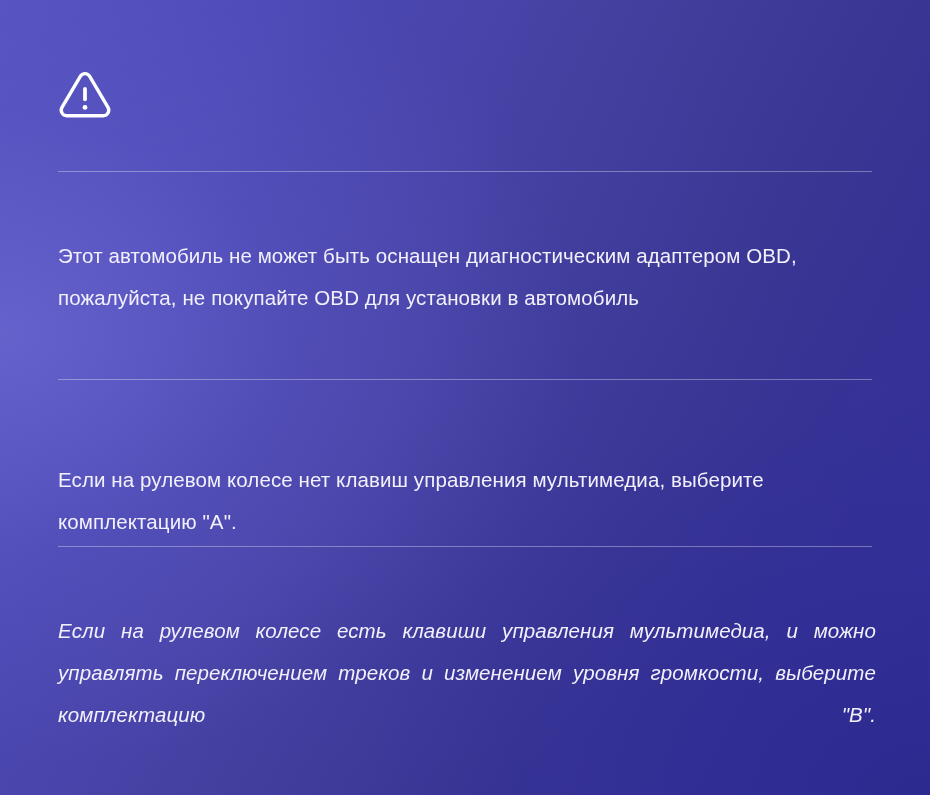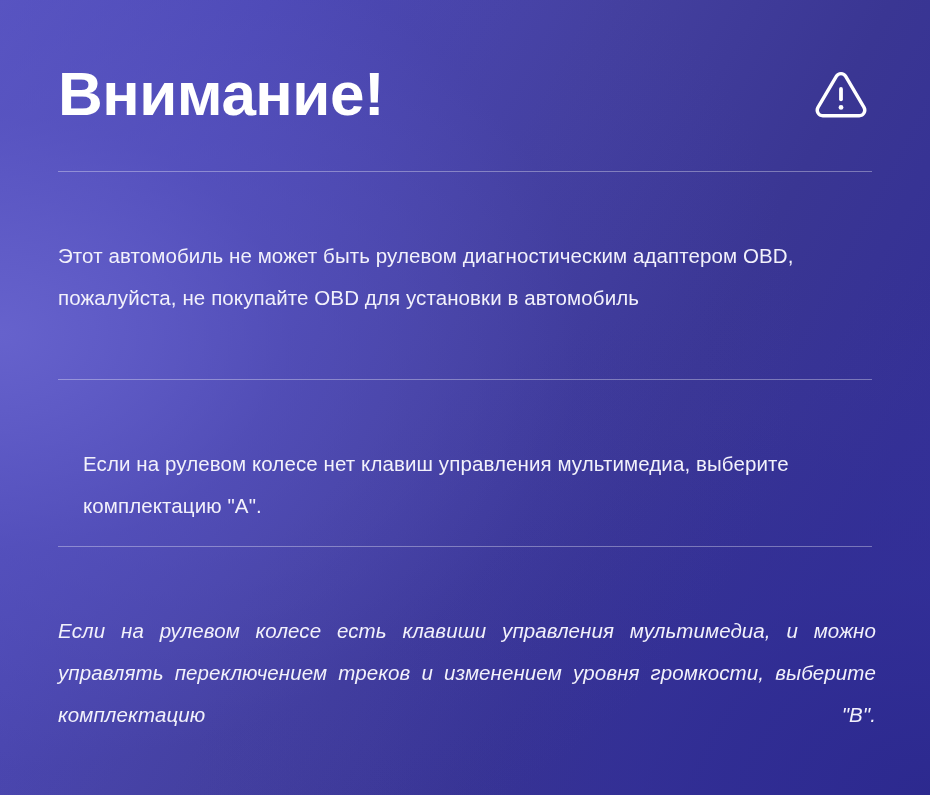--- a/index.html
+++ b/index.html
@@ -105,53 +105,52 @@
     width: 820px;
     color: #f2f1fb;
     font-size: 20.5px;
     line-height: 42px;
     font-weight: 400;
     letter-spacing: 0.1px;
     -webkit-font-smoothing: antialiased;
   }
 
   .notice-block.b1 { top: 43px;  width: 818px; }
-  .notice-block.b2 { top: 251px; width: 818px; margin-left: 25px; }
+  .notice-block.b2 { top: 267px; width: 818px; }
   .notice-block.b3 { top: 418px; width: 818px; text-align: justify; }
   .notice-block.b3 > .block-text { text-align: justify; text-justify: inter-word; font-style: italic; }
   .notice-block.b3 > .block-text::after {
     content: "";
     display: inline-block;
     width: 100%;
   }
 </style>
 </head>
 <body>
 
 <div class="notice-panel">
 
   <div class="notice-header">
-    <h1 class="notice-title">Внимание!</h1>
 
     <span class="warning-icon-wrap">
       <svg class="warning-icon" viewBox="0 0 54 50" aria-hidden="true">
         <path d="M27 4.6c-1.9 0-3.7 1.0-4.7 2.7L4.0 38.4c-1.0 1.8-1.0 3.9 0 5.6 1.0 1.7 2.8 2.7 4.7 2.7h36.6c1.9 0 3.7-1.0 4.7-2.7 1.0-1.7 1.0-3.8 0-5.6L31.7 7.3C30.7 5.6 28.9 4.6 27 4.6z" fill="none" stroke="#ffffff" stroke-width="3.4" stroke-linejoin="round"></path>
         <rect x="25.1" y="18.0" width="3.8" height="14.2" rx="1.9" fill="#ffffff"></rect>
         <circle cx="27" cy="38.4" r="2.4" fill="#ffffff"></circle>
       </svg>
     </span>
   </div>
 
   <hr class="notice-divider d1">
   <hr class="notice-divider d2">
   <hr class="notice-divider d3">
 
   <div class="notice-body">
     <p class="notice-block b1">
-      <span class="block-text">Этот автомобиль не может быть рулевом диагностическим адаптером OBD, пожалуйста, не покупайте OBD для установки в автомобиль</span>
+      <span class="block-text">Этот автомобиль не может быть оснащен диагностическим адаптером OBD, пожалуйста, не покупайте OBD для установки в автомобиль</span>
     </p>
 
     <p class="notice-block b2">
       <span class="block-text">Если на рулевом колесе нет клавиш управления мультимедиа, выберите комплектацию "A".</span>
     </p>
 
     <p class="notice-block b3">
       <span class="block-text">Если на рулевом колесе есть клавиши управления мультимедиа, и можно управлять переключением треков и изменением уровня громкости, выберите комплектацию "B".</span>
     </p>
   </div>

